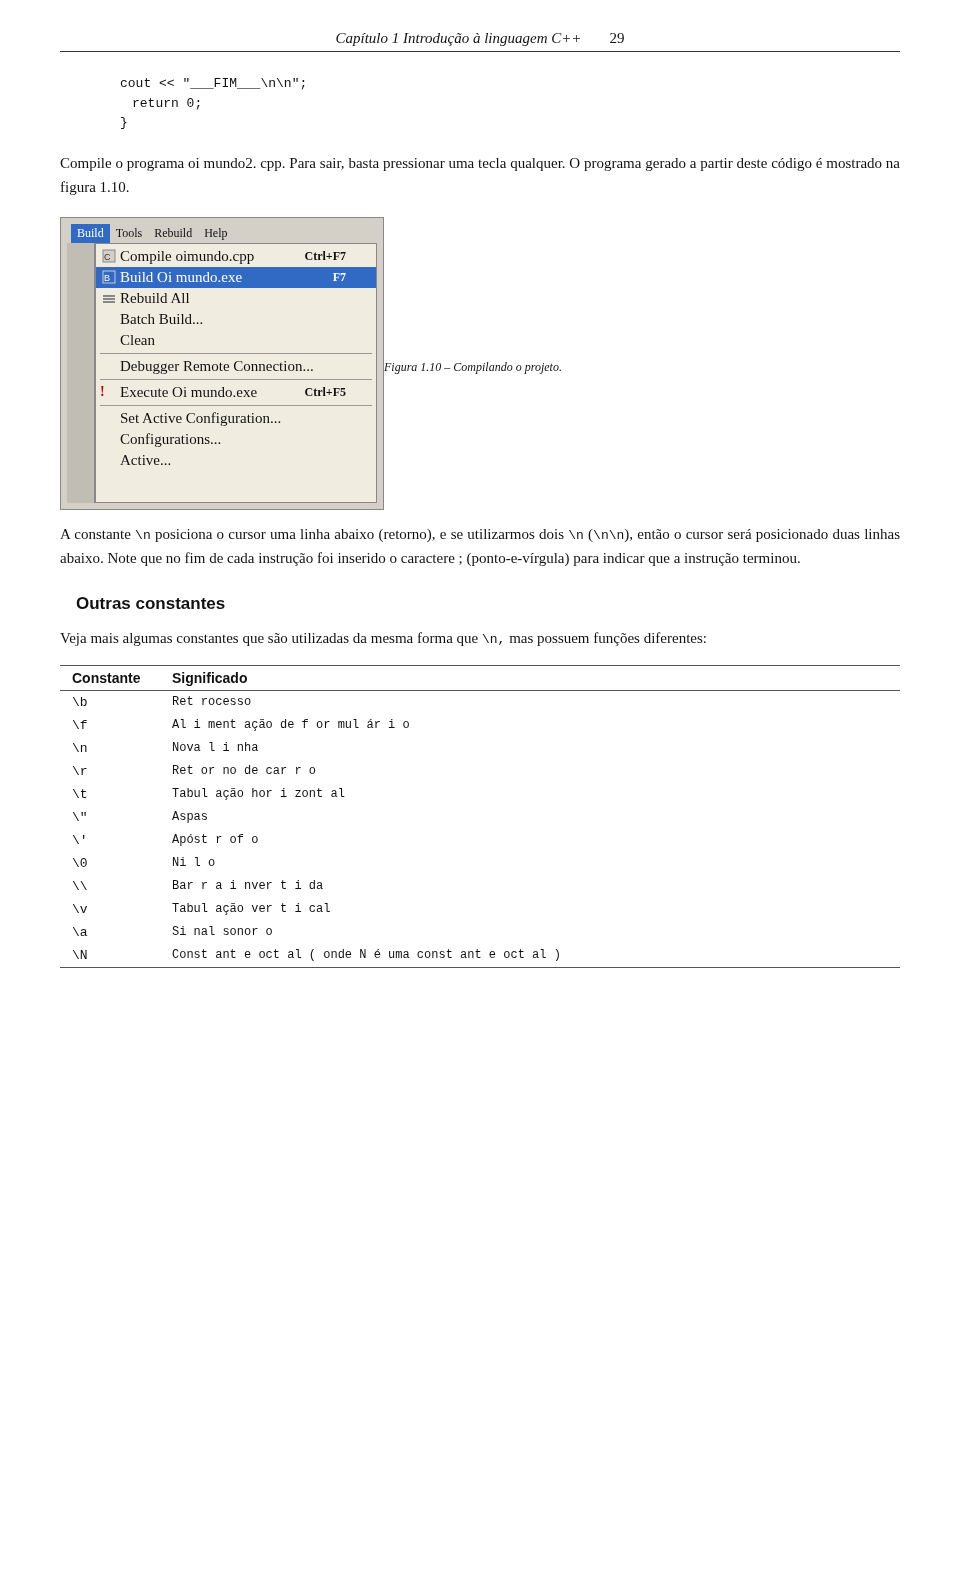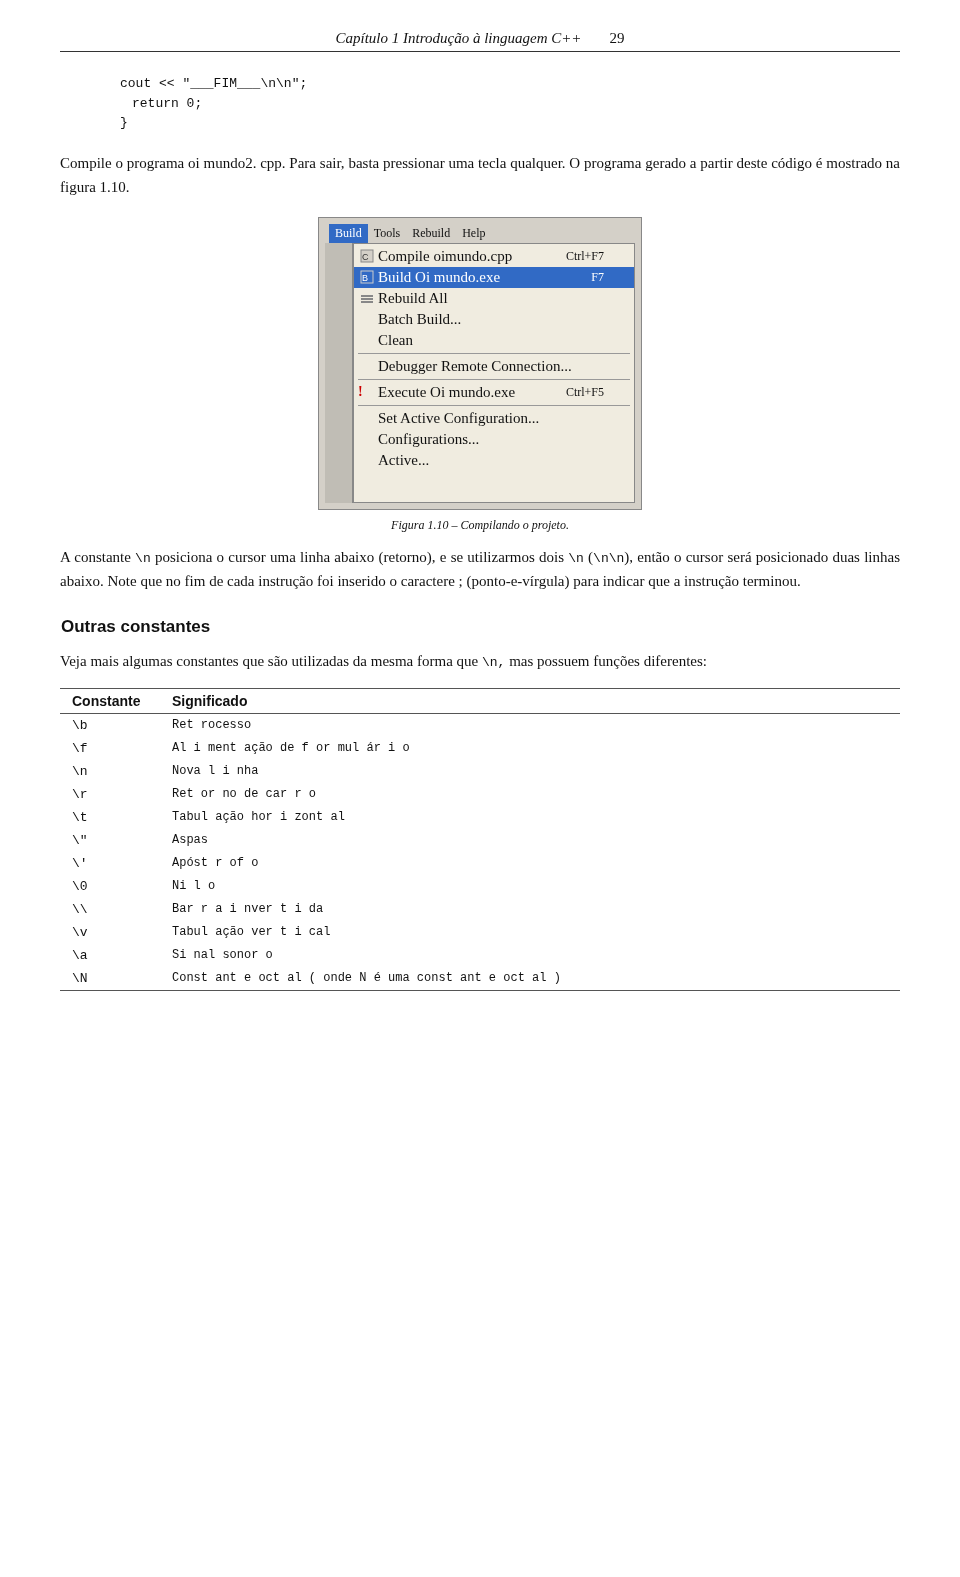--- a/index.html
+++ b/index.html
@@ -50,21 +50,21 @@
       text-align: justify;
     }
     .inline-code {
       font-family: 'Courier New', Courier, monospace;
       font-size: 13px;
     }
 
     
     .figure-container {
       display: flex;
-      flex-direction: column;
+      flex-direction: row;
       align-items: center;
       margin: 18px 0 12px 0;
     }
     .figure-caption {
       font-size: 12px;
       text-align: center;
       margin-top: 8px;
       font-style: italic;
     }
     .menu-bar {
@@ -103,20 +103,21 @@
       white-space: nowrap;
     }
     .menu-item.highlighted {
       background: #316ac5;
       color: #fff;
     }
     .menu-item .shortcut {
       margin-left: 24px;
       color: inherit;
       font-size: 12px;
+      font-weight: bold;
     }
     .menu-item .arrow {
       margin-left: 10px;
     }
     .menu-item-icon {
       position: absolute;
       left: 4px;
       width: 18px;
       display: flex;
       align-items: center;
@@ -129,21 +130,21 @@
       color: #c00;
       font-weight: bold;
       font-size: 14px;
     }
 
     
     .section-heading {
       font-size: 17px;
       font-weight: bold;
       font-family: Arial, sans-serif;
-      margin: 24px 0 12px 1px;
+      margin: 24px 0 12px 16px;
     }
 
     
     .constants-table {
       width: 100%;
       border-collapse: collapse;
       font-size: 14px;
       margin-top: 10px;
     }
     .constants-table th {

